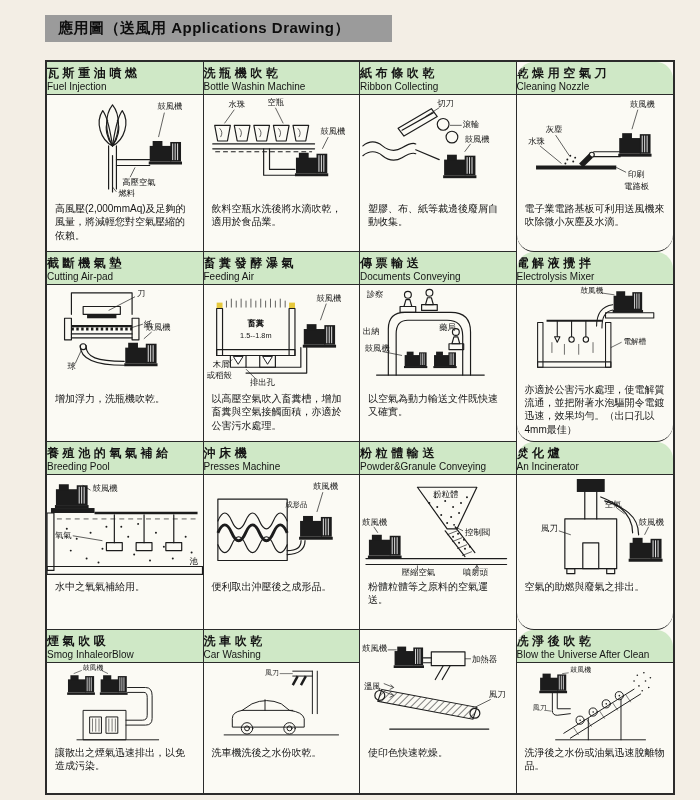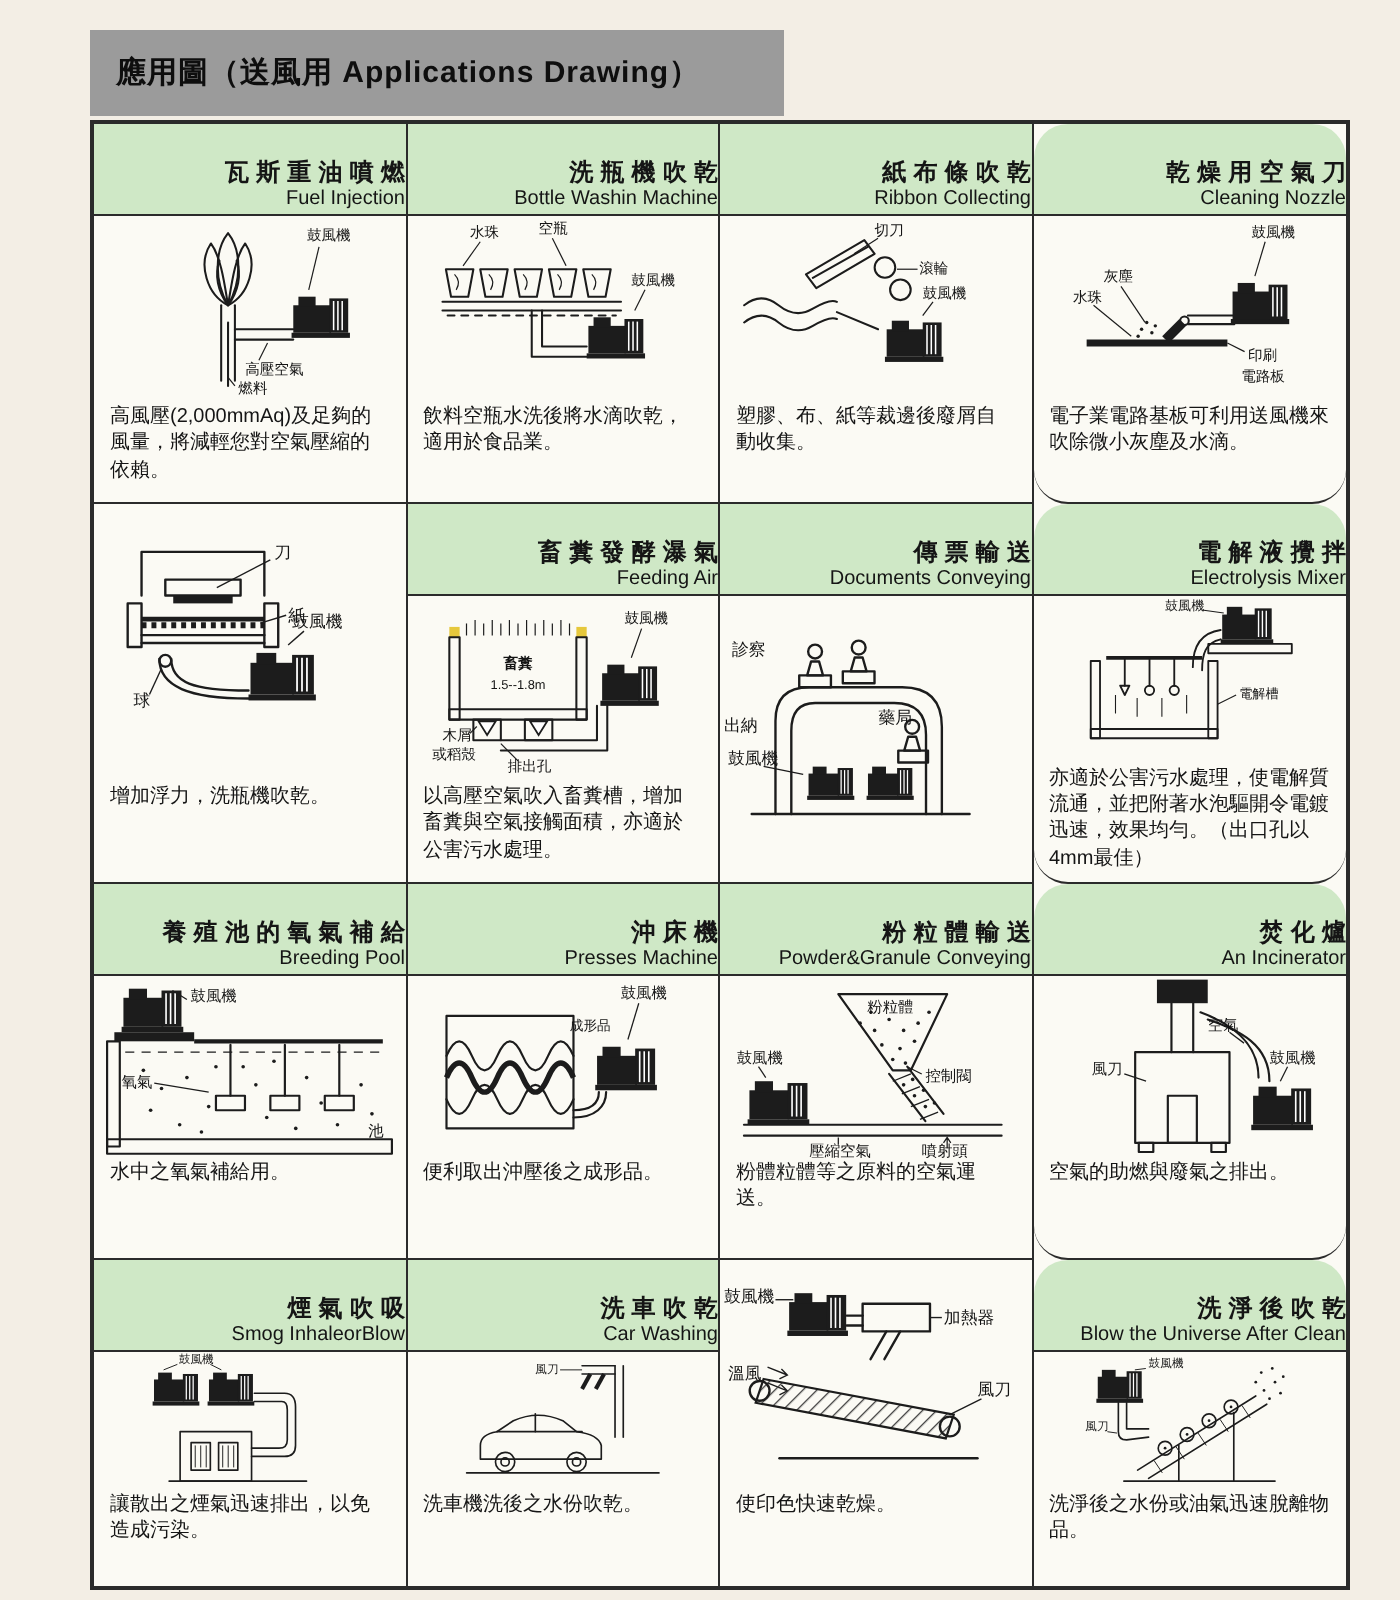--- a/index.html
+++ b/index.html
@@ -3,36 +3,36 @@
 <meta charset="utf-8">
 <style>
   html,body{margin:0;padding:0;}
   body{
     width:700px;height:800px;position:relative;
     background:#f3eee5;
     font-family:"Liberation Sans","DejaVu Sans",sans-serif;
     color:#151515;
   }
   .titlebar{
-    position:absolute;left:45px;top:15px;width:347px;height:43px;
+    position:absolute;left:45px;top:15px;width:347px;height:27px;
     background:#9b9b9b;display:flex;align-items:center;
     padding-left:13px;box-sizing:border-box;
     font-weight:bold;font-size:15px;color:#0e0e0e;letter-spacing:0.5px;
   }
   .grid{
     position:absolute;left:45px;top:60px;width:630px;height:735px;
     display:grid;grid-template-columns:repeat(4,1fr);
     grid-template-rows:190px 190px 188px 165px;
     border:2px solid #2b2b2b;box-sizing:border-box;background:#fbfaf4;
   }
   .cell{border-right:1px solid #2b2b2b;border-bottom:1px solid #2b2b2b;
     display:flex;flex-direction:column;overflow:hidden;}
   .cell:nth-child(4n){border-right:none;border-radius:17px;}
   .cell:nth-child(n+13){border-bottom:none;}
-  .hd{background:#cfe8c6;border-bottom:1px solid #2b2b2b;text-align:right;padding:18px 0 2px;}
+  .hd{background:#cfe8c6;border-bottom:1px solid #2b2b2b;text-align:left;padding:5px 0 2px;}
   .zh{font-weight:bold;font-size:12px;letter-spacing:0.3em;margin-right:-0.3em;line-height:1.15;white-space:nowrap;}
   .en{font-size:10px;line-height:1.15;white-space:nowrap;}
   .dg{flex:1;min-height:0;}
   .dg svg{display:block;width:100%;height:100%;}
   .desc{font-size:10px;line-height:1.33;padding:1px 8px 5px;min-height:44px;}
   
   .s{stroke:#1c1c1c;fill:none;stroke-width:1.2;stroke-linecap:round;stroke-linejoin:round;}
   .s2{stroke:#1c1c1c;fill:none;stroke-width:2.4;}
   .f{fill:#1c1c1c;stroke:none;}
   .ld{stroke:#1c1c1c;stroke-width:0.7;}
@@ -188,20 +188,24 @@
         <text x="10" y="50">水珠</text>
         <line class="ld" x1="100" y1="74" x2="110" y2="79"></line>
         <text x="112" y="84">印刷</text>
         <text x="108" y="96">電路板</text>
       </svg>
     </div>
     <div class="desc">電子業電路基板可利用送風機來吹除微小灰塵及水滴。</div>
   </div>
 
   <div class="cell">
+    <div class="hd">
+      <div class="zh">截斷機氣墊</div>
+      <div class="en">Cutting Air-pad</div>
+    </div>
     <div class="dg">
       <svg viewBox="0 0 157 108" preserveAspectRatio="xMidYMid meet">
         <path class="s" d="M24,30 L24,8 L86,8 L86,30"></path>
         <rect class="s" x="36" y="22" width="38" height="8"></rect>
         <rect class="f" x="40" y="30" width="30" height="4"></rect>
         <line class="s2" x1="24" y1="42" x2="86" y2="42"></line>
         <line x1="24" y1="45" x2="86" y2="45" stroke="#1c1c1c" stroke-width="3" stroke-dasharray="2.5 2.5"></line>
         <rect class="s" x="17" y="34" width="7" height="22"></rect>
         <rect class="s" x="86" y="34" width="7" height="22"></rect>
         <line class="s" x1="24" y1="50" x2="86" y2="50"></line>
@@ -292,20 +296,21 @@
         <rect class="s" x="90" y="60" width="15" height="6"></rect>
         <use href="#blw" transform="translate(44,66) scale(0.7)"></use>
         <use href="#blw" transform="translate(74,66) scale(0.7)"></use>
         <text x="6" y="12">診察</text>
         <text x="2" y="50">出納</text>
         <text x="80" y="46">藥局</text>
         <line class="ld" x1="22" y1="68" x2="42" y2="72"></line>
         <text x="4" y="67">鼓風機</text>
       </svg>
     </div>
+    <div class="desc">以空氣為動力輸送文件既快速又確實。</div>
   </div>
 
   <div class="cell">
     <div class="hd">
       <div class="zh">電解液攪拌</div>
       <div class="en">Electrolysis Mixer</div>
     </div>
     <div class="dg">
       <svg viewBox="0 0 157 108" preserveAspectRatio="xMidYMid meet">
         <rect class="s" x="90" y="31" width="54" height="6" fill="url(#ht)"></rect>

